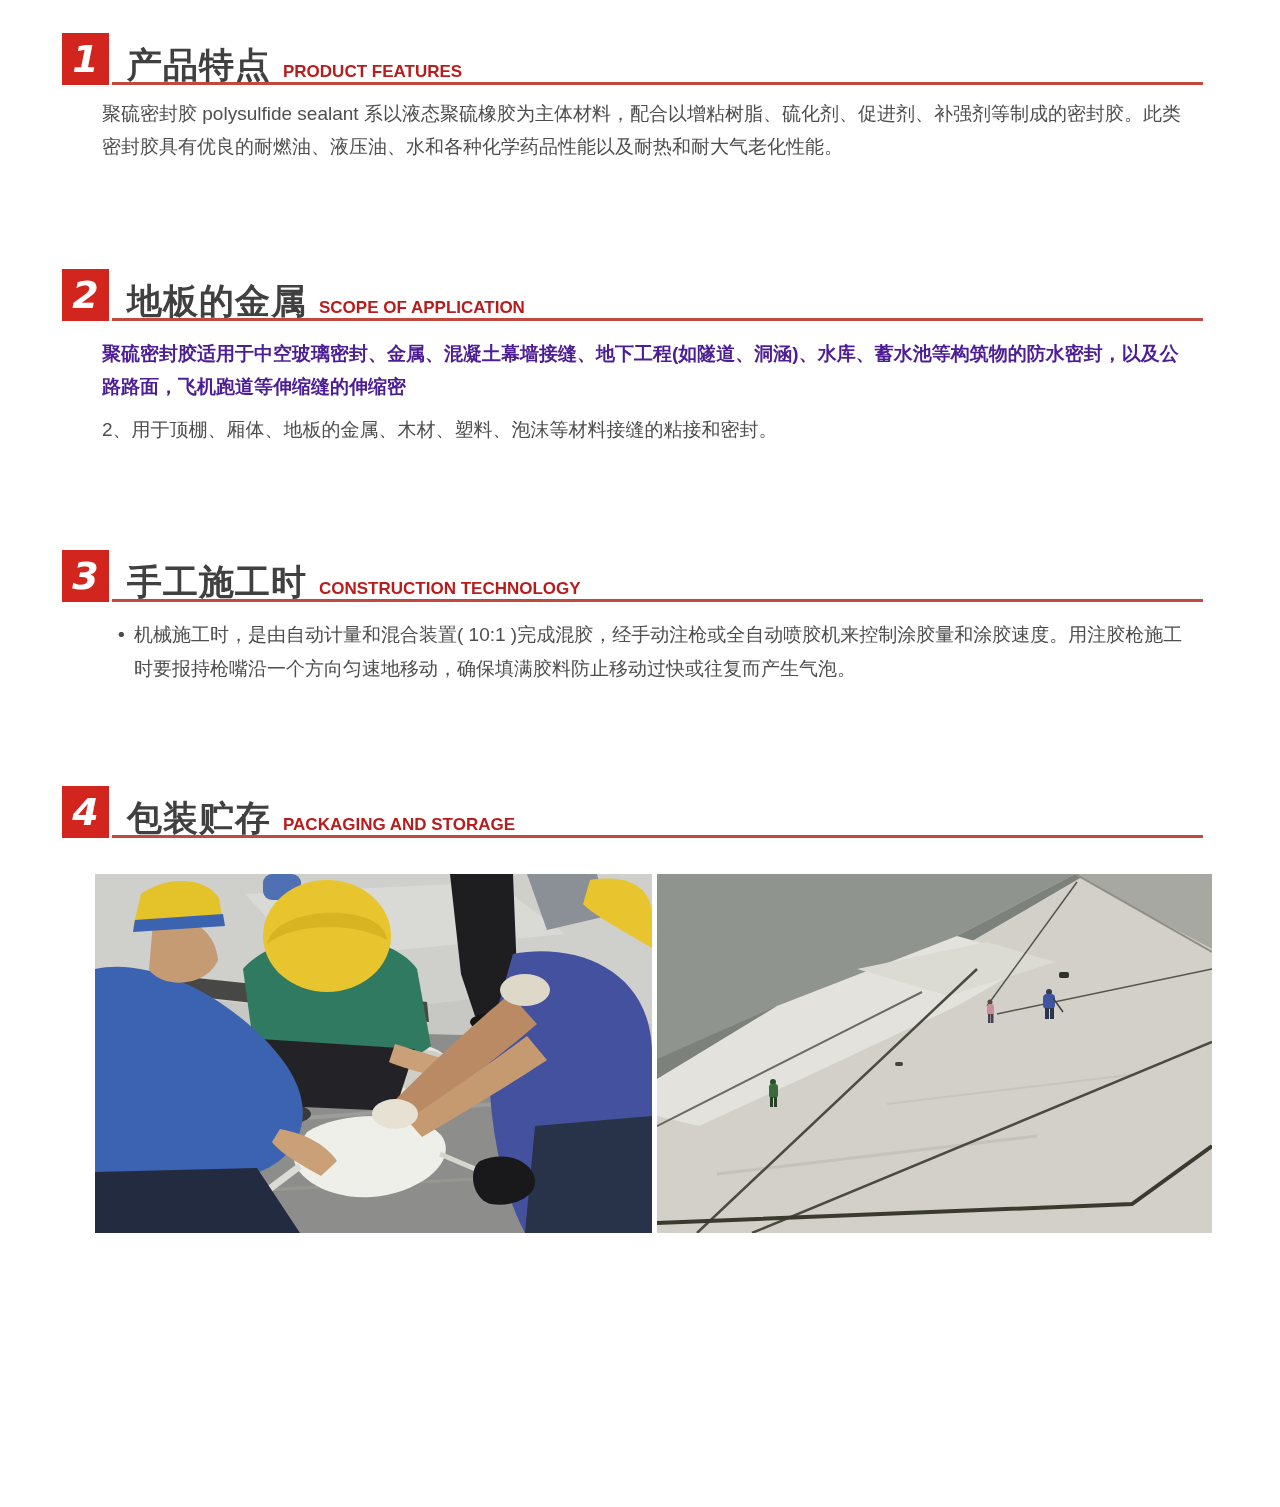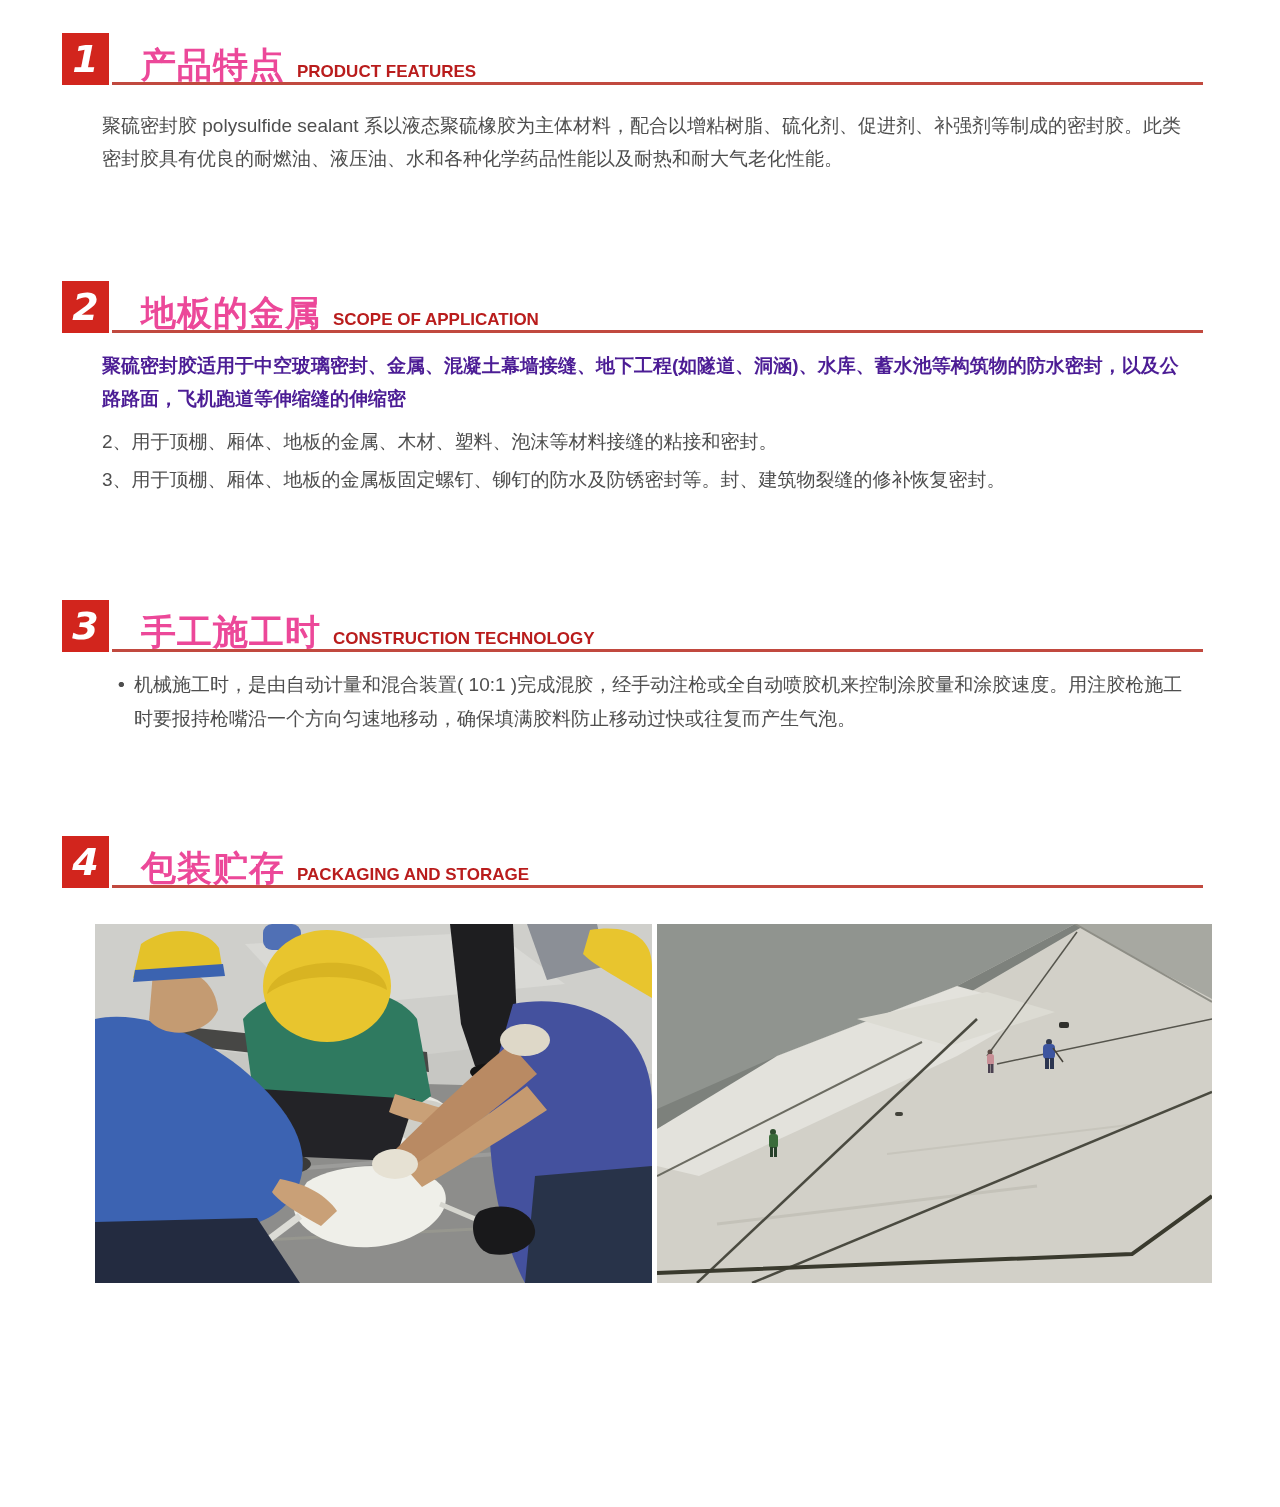--- a/index.html
+++ b/index.html
@@ -19,31 +19,31 @@
     position:absolute; left:50px; right:0; bottom:0; height:3px;
     background:#c1493f;
   }
   .num-badge {
     position:relative; z-index:1; width:47px; height:52px; background:#d2251d;
     color:#ffffff; font-style:italic; font-weight:bold; font-size:38px;
     display:flex; align-items:center; justify-content:center;
     font-family:"DejaVu Sans","Liberation Sans",sans-serif;
   }
   .title-zh {
-    margin-left:32px; padding-bottom:3px; color:#ec4899;
+    margin-left:18px; padding-bottom:3px; color:#404040;
     font-size:35px; font-weight:bold; line-height:1; letter-spacing:1px;
   }
   .title-en {
     margin-left:12px; padding-bottom:5px; color:#b91c1c;
     font-size:17px; font-weight:bold; line-height:1; white-space:nowrap;
   }
 
   
   .content { margin:0 94px 0 102px; color:#4e4e4e; font-size:19px; }
-  .para   { margin:24px 0 0; line-height:33px; }
+  .para   { margin:12px 0 0; line-height:33px; }
   .para-short { margin:14px 0 0 14px; line-height:30px; }
   .lead   { margin:16px 0 0; line-height:33px; color:#4c1d95; font-weight:bold; }
 
   ul.num-list { margin:12px 0 0; padding:0; list-style:none; }
   ul.num-list li { line-height:30px; margin-top:8px; }
 
   ul.bullet-list { margin:16px 0 0; padding:0 0 0 16px; list-style:none; }
   ul.bullet-list li { position:relative; padding-left:16px; line-height:34px; margin-top:4px; }
   ul.bullet-list .marker { position:absolute; left:0; top:0; color:#4e4e4e; }
 
@@ -76,21 +76,20 @@
     <div class="section-header">
       <div class="header-rule"></div>
       <div class="num-badge">2</div>
       <div class="title-zh">地板的金属</div>
       <div class="title-en">SCOPE OF APPLICATION</div>
     </div>
     <div class="content">
       <p class="lead">聚硫密封胶适用于中空玻璃密封、金属、混凝土幕墙接缝、地下工程(如隧道、洞涵)、水库、蓄水池等构筑物的防水密封，以及公路路面，飞机跑道等伸缩缝的伸缩密</p>
       <ul class="num-list">
         <li>2、用于顶棚、厢体、地板的金属、木材、塑料、泡沫等材料接缝的粘接和密封。</li>
-        <li>3、用于顶棚、厢体、地板的金属板固定螺钉、铆钉的防水及防锈密封等。封、建筑物裂缝的修补恢复密封。</li>
       </ul>
     </div>
   </div>
 
   <div class="section sec-3">
     <div class="section-header">
       <div class="header-rule"></div>
       <div class="num-badge">3</div>
       <div class="title-zh">手工施工时</div>
       <div class="title-en">CONSTRUCTION TECHNOLOGY</div>

